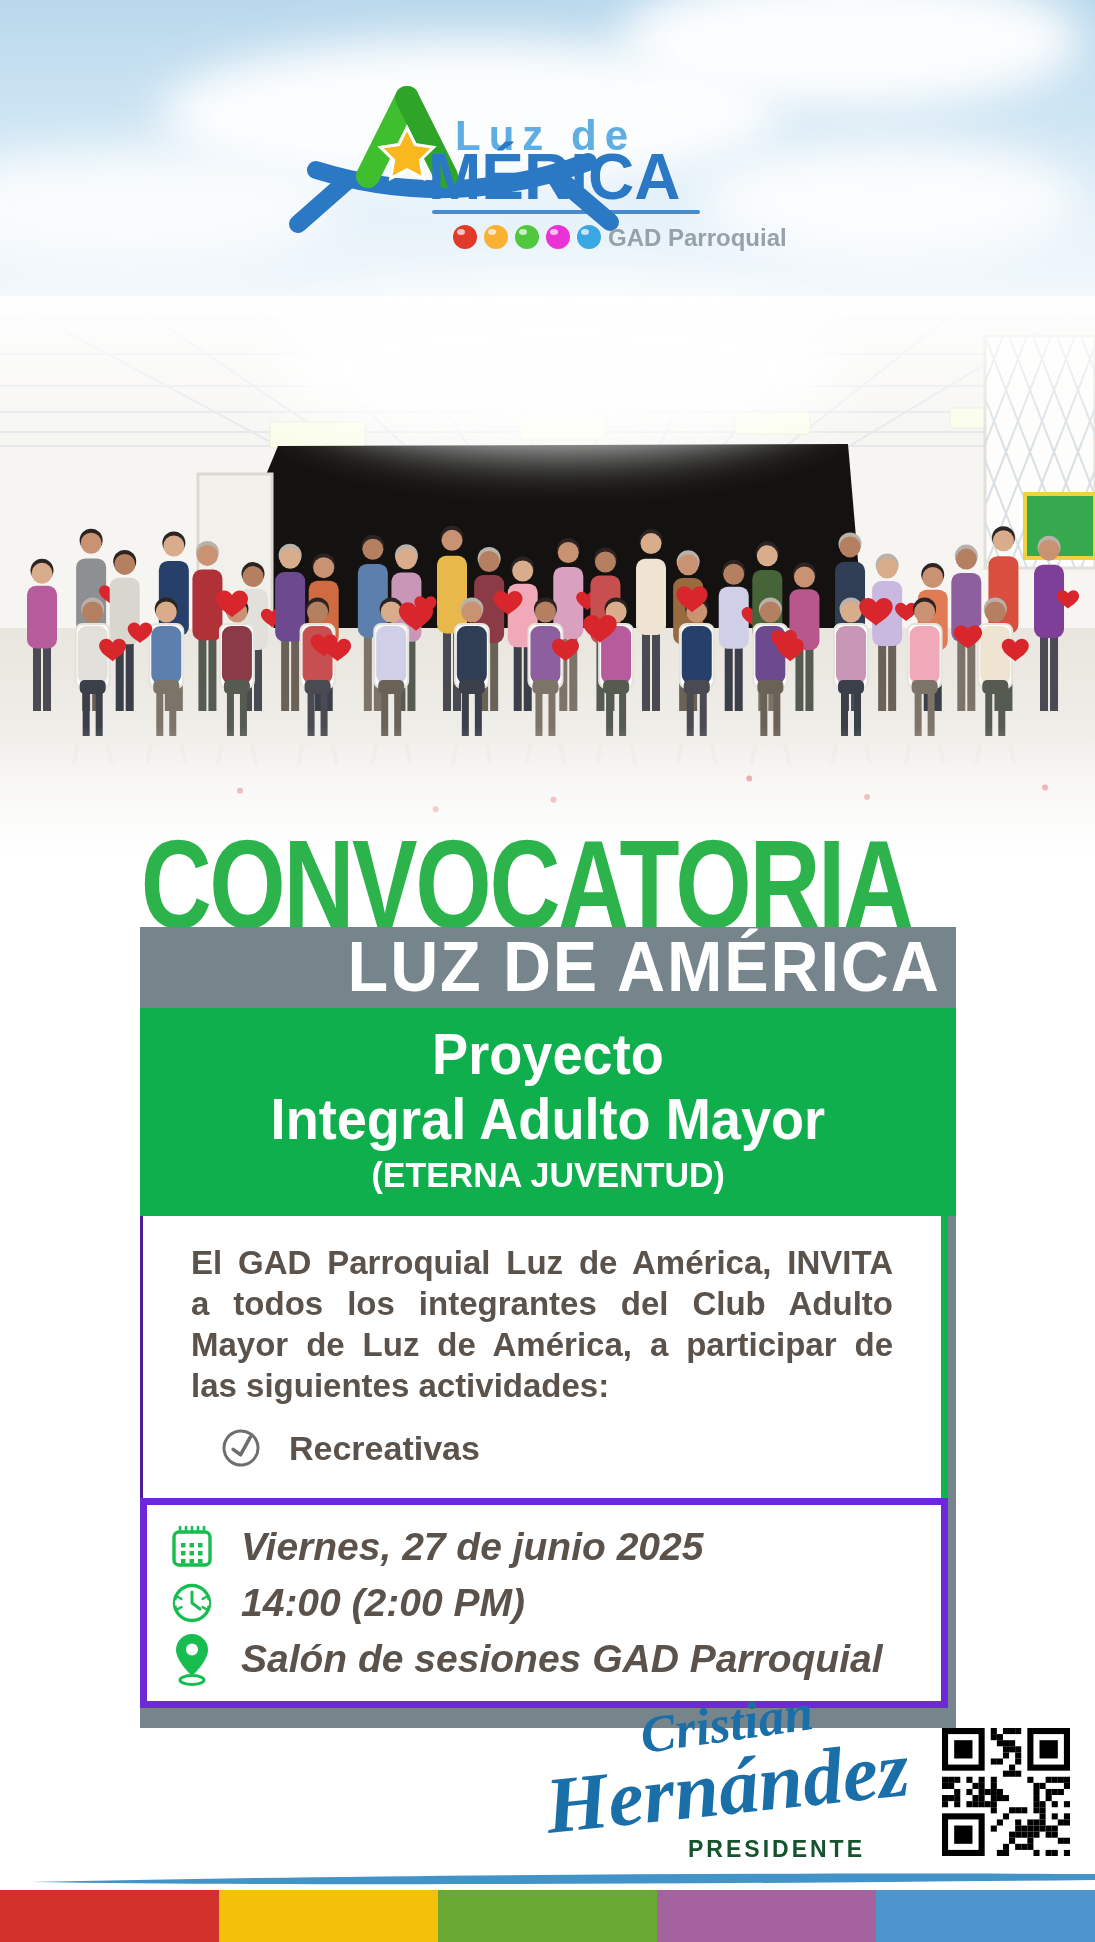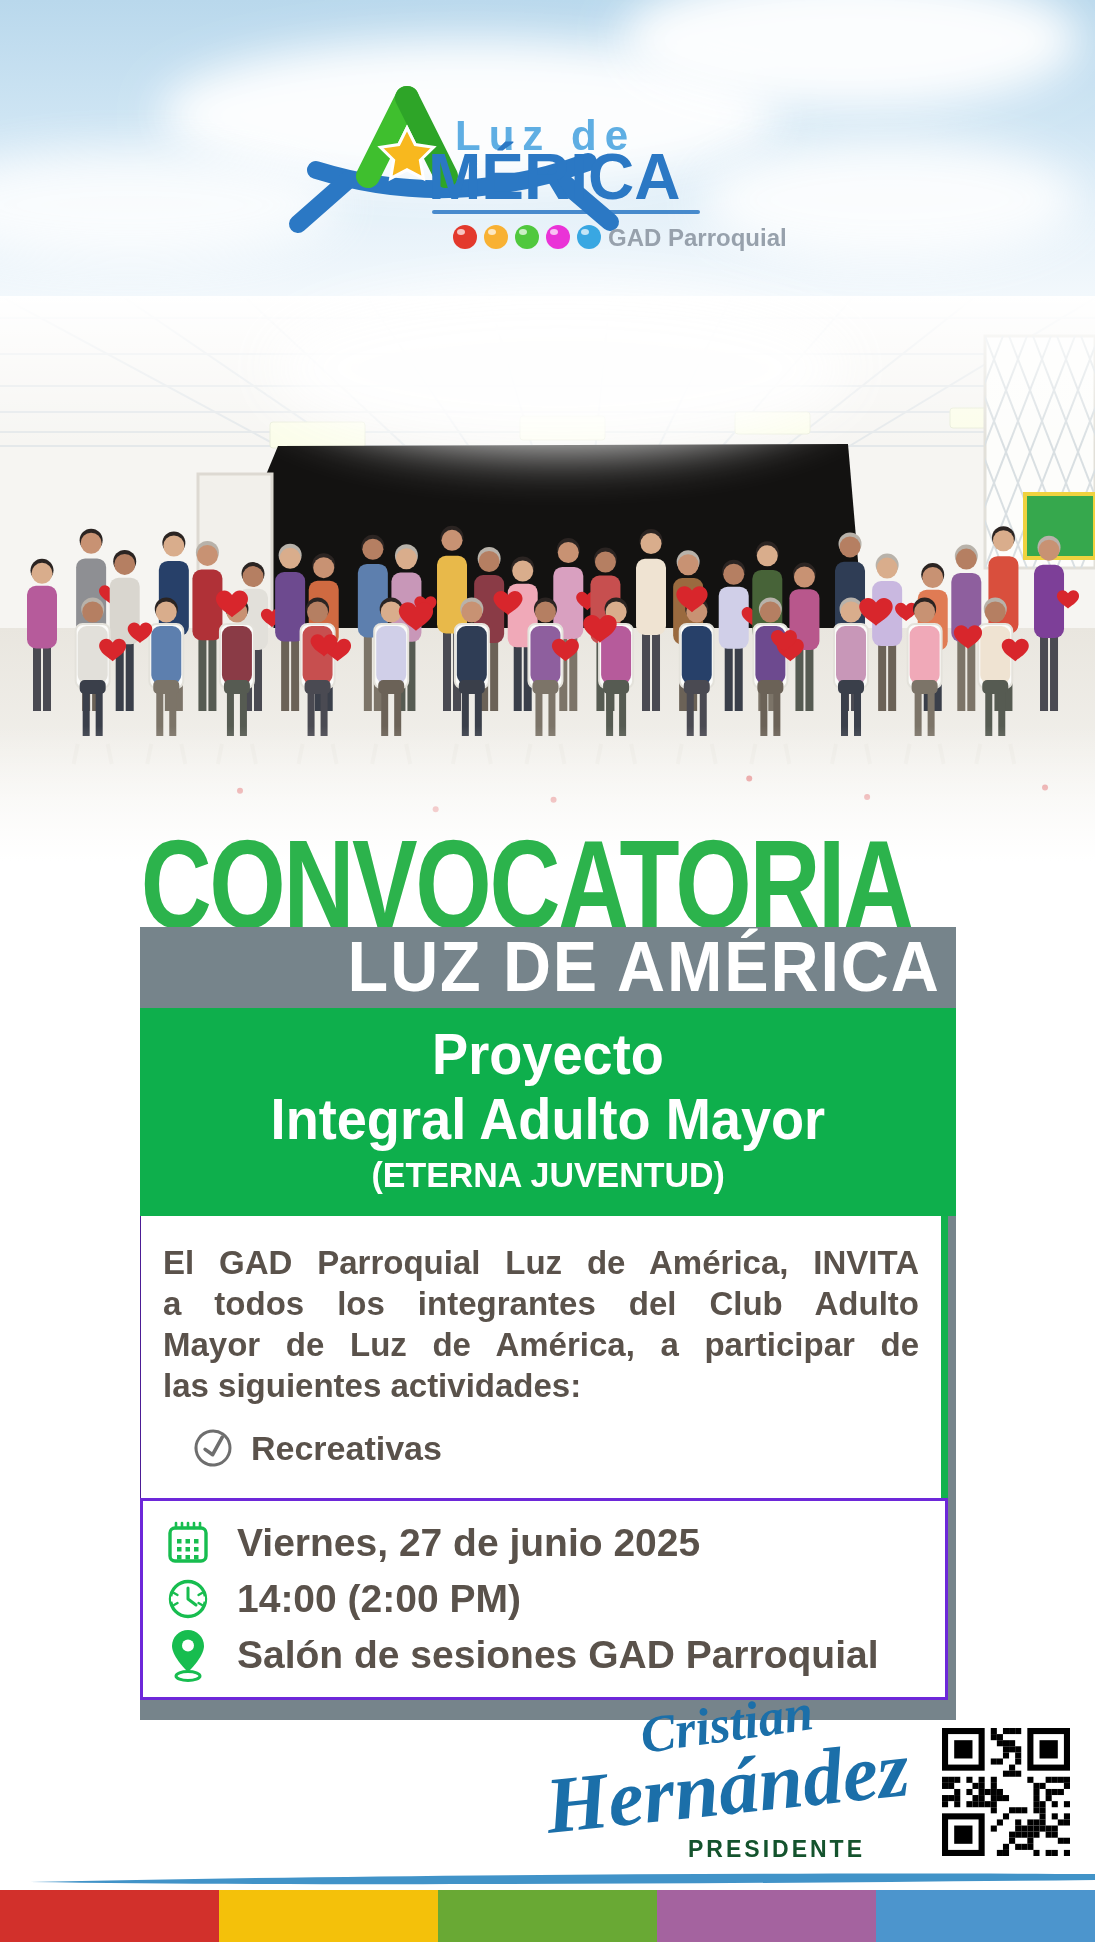--- a/index.html
+++ b/index.html
@@ -27,27 +27,27 @@
   .panel{position:absolute;left:140px;top:927px;width:816px;background:#76848b;padding-bottom:20px;}
   .org-banner{height:81px;line-height:81px;background:#76848b;text-align:right;color:#fff;}
   .org-banner span{display:inline-block;font-size:70px;font-weight:800;letter-spacing:2px;
                    transform:scaleX(.95);transform-origin:center;}
   .project-banner{background:#0eaf4c;text-align:center;color:#fff;padding:14px 13px 18px;}
   .pj1 span,.pj2 span{display:inline-block;font-weight:800;transform:scaleX(.95);transform-origin:center;}
   .pj1 span{font-size:57px;line-height:64px;}
   .pj2 span{font-size:57px;line-height:66px;}
   .pj3 span{display:inline-block;font-size:35px;line-height:46px;font-weight:800;transform:scaleX(.97);}
   .white-box{background:#fff;margin-right:8px;box-sizing:border-box;}
-  .body-box{border-left:1px solid #4c1d95;border-right:7px solid #12b24d;padding:26px 22px 18px;}
+  .body-box{border-left:3px solid #4c1d95;border-right:7px solid #12b24d;padding:26px 48px 18px;}
   .body-line{font-size:33px;line-height:41px;font-weight:700;color:#5a524b;
              text-align:justify;text-align-last:justify;}
   .body-line.last{text-align-last:left;}
-  .activity-row{display:flex;align-items:center;gap:16px;margin:20px 0 10px 28px;}
+  .activity-row{display:flex;align-items:center;gap:26px;margin:20px 0 10px 28px;}
   .activity-label{font-size:34px;font-weight:700;color:#5a524b;}
-  .event-box{border:3px solid #6d28d9;padding:14px 20px 14px 22px;}
+  .event-box{border:7px solid #6d28d9;padding:14px 20px 14px 22px;font-style:italic;}
   .event-row{display:flex;align-items:center;gap:26px;height:56px;}
   .event-label{font-size:39px;font-weight:700;color:#5a524b;white-space:nowrap;}
   
   .sig{position:absolute;color:#1b6fa9;font-family:"Liberation Serif", serif;
        font-style:italic;font-weight:700;}
   .sig-first{left:640px;top:1694px;font-size:52px;transform:rotate(-8deg);}
   .sig-last{left:545px;top:1742px;font-size:80px;transform:rotate(-6deg);}
   .sig-role{position:absolute;left:688px;top:1836px;color:#14532d;font-size:23px;font-weight:800;
             letter-spacing:3px;font-family:"Liberation Sans", sans-serif;}
   .qr{position:absolute;left:942px;top:1728px;width:128px;height:128px;}

